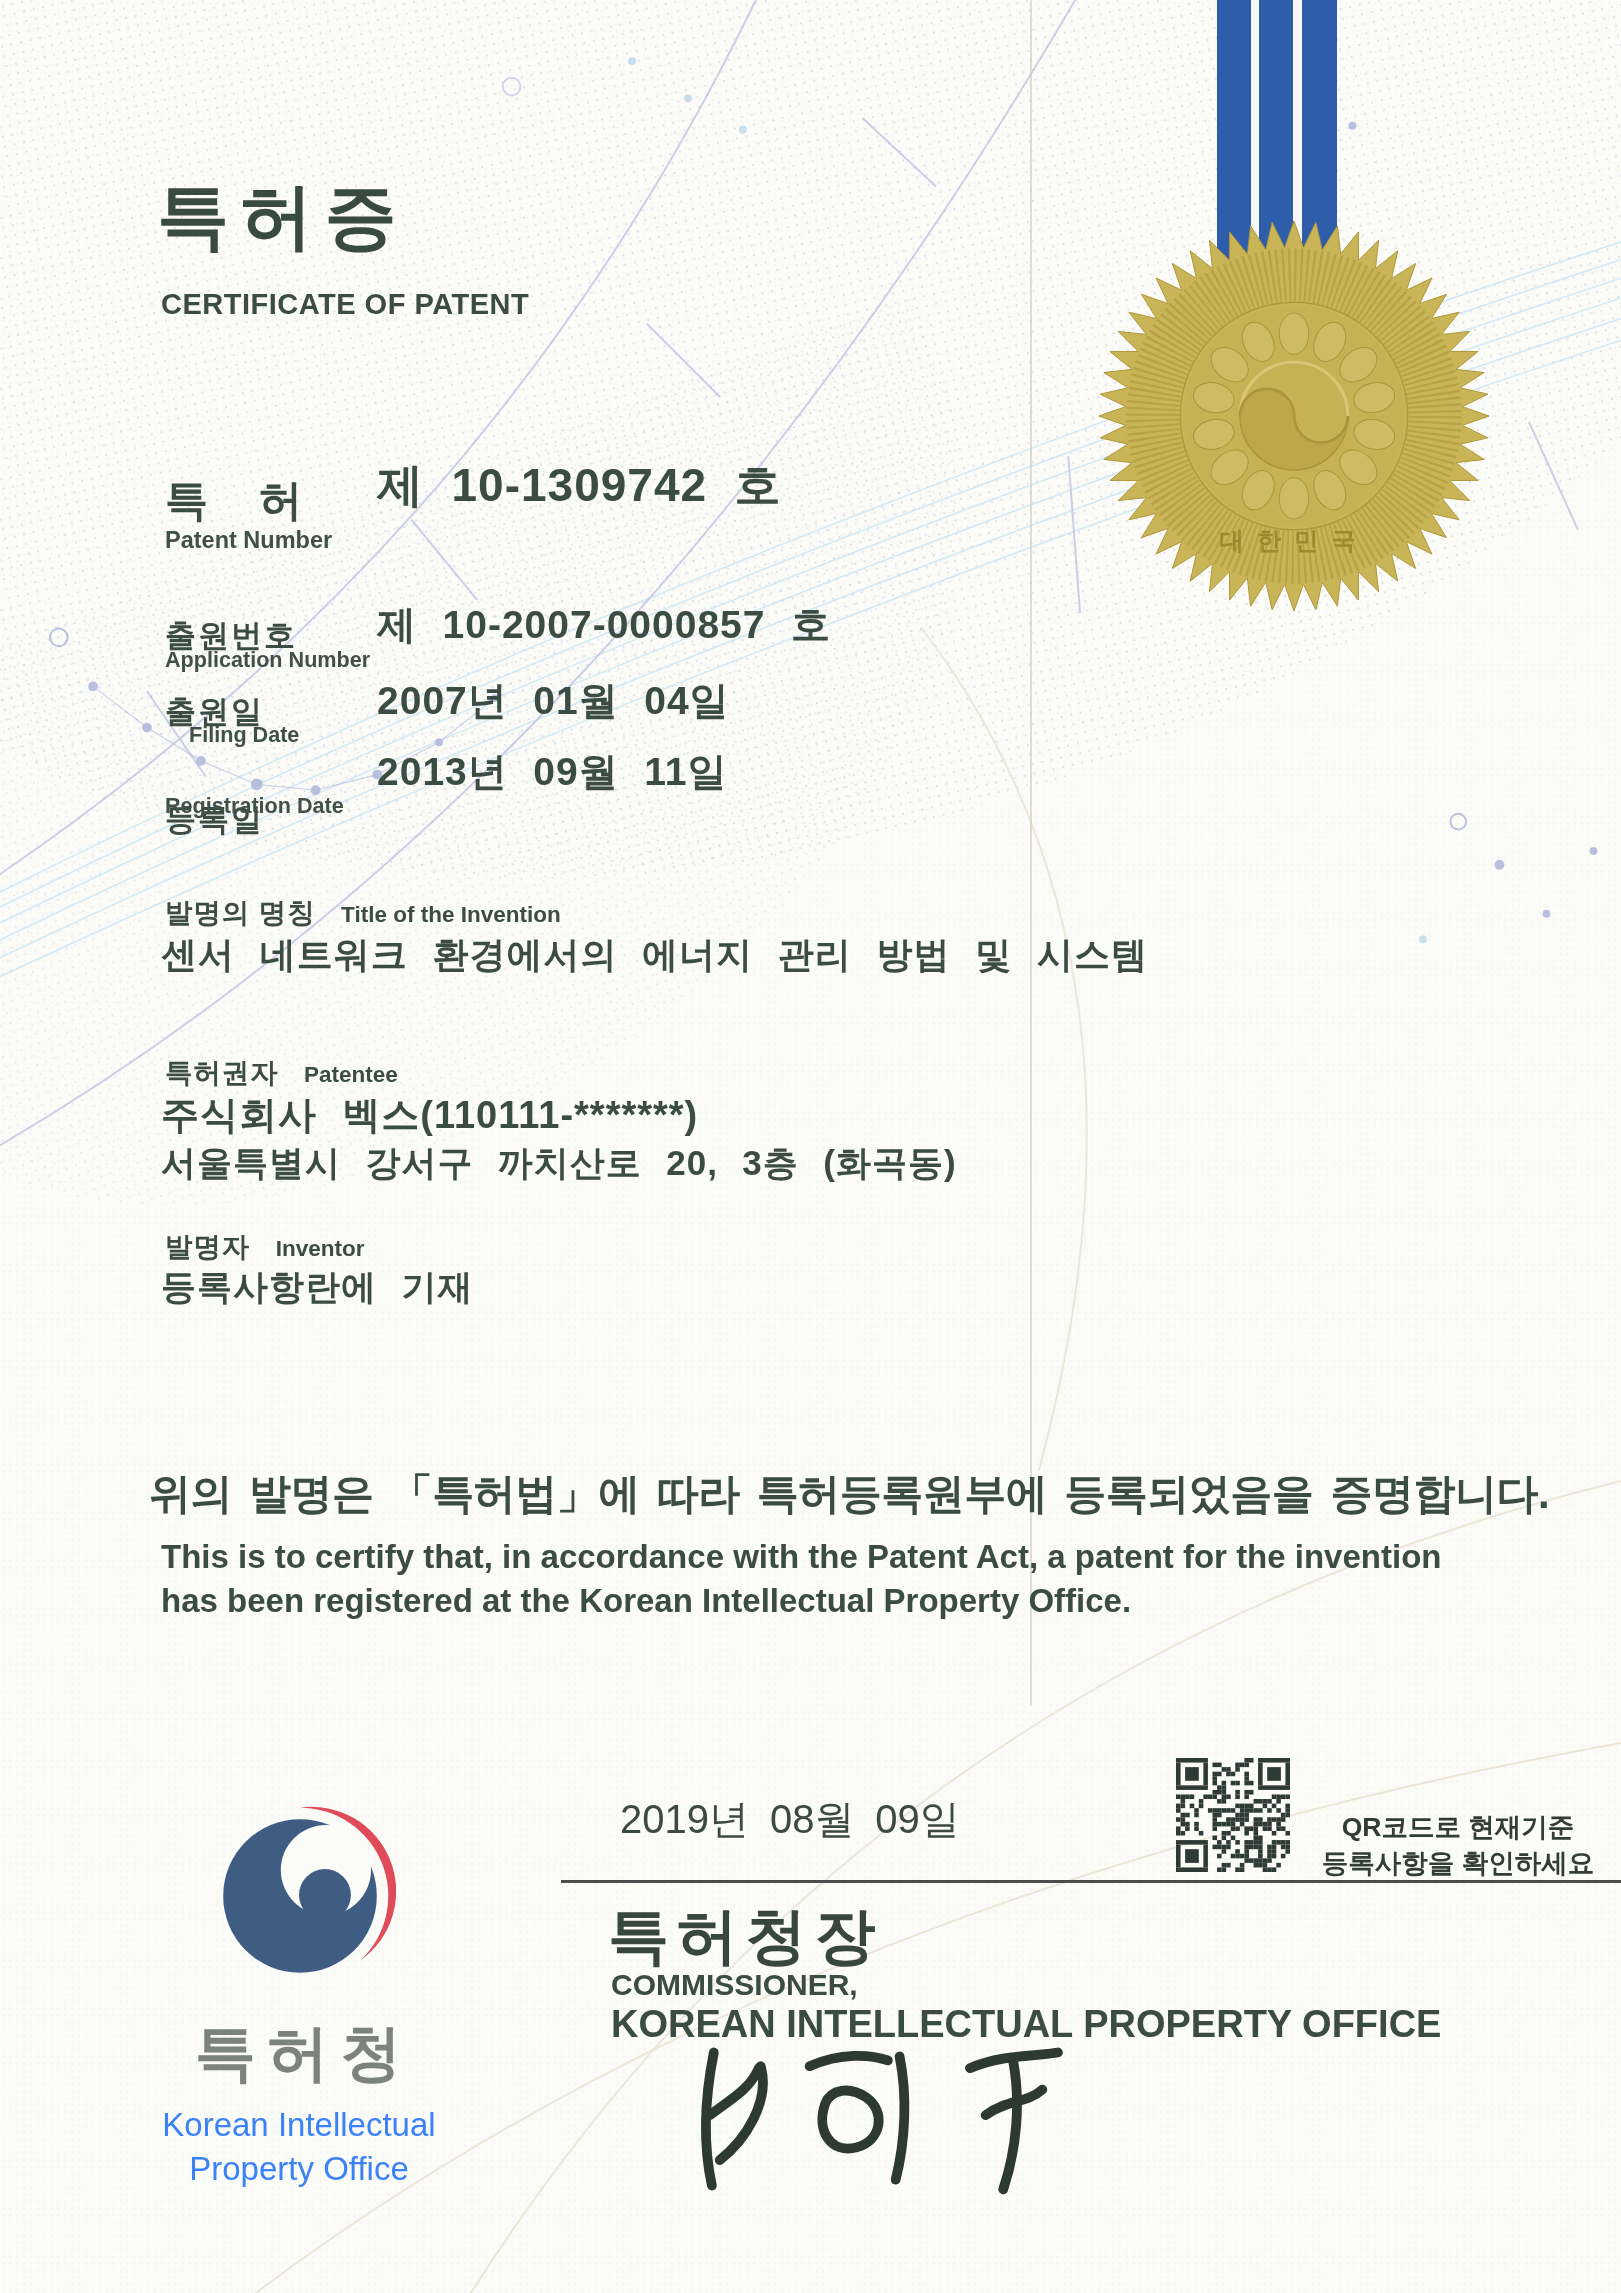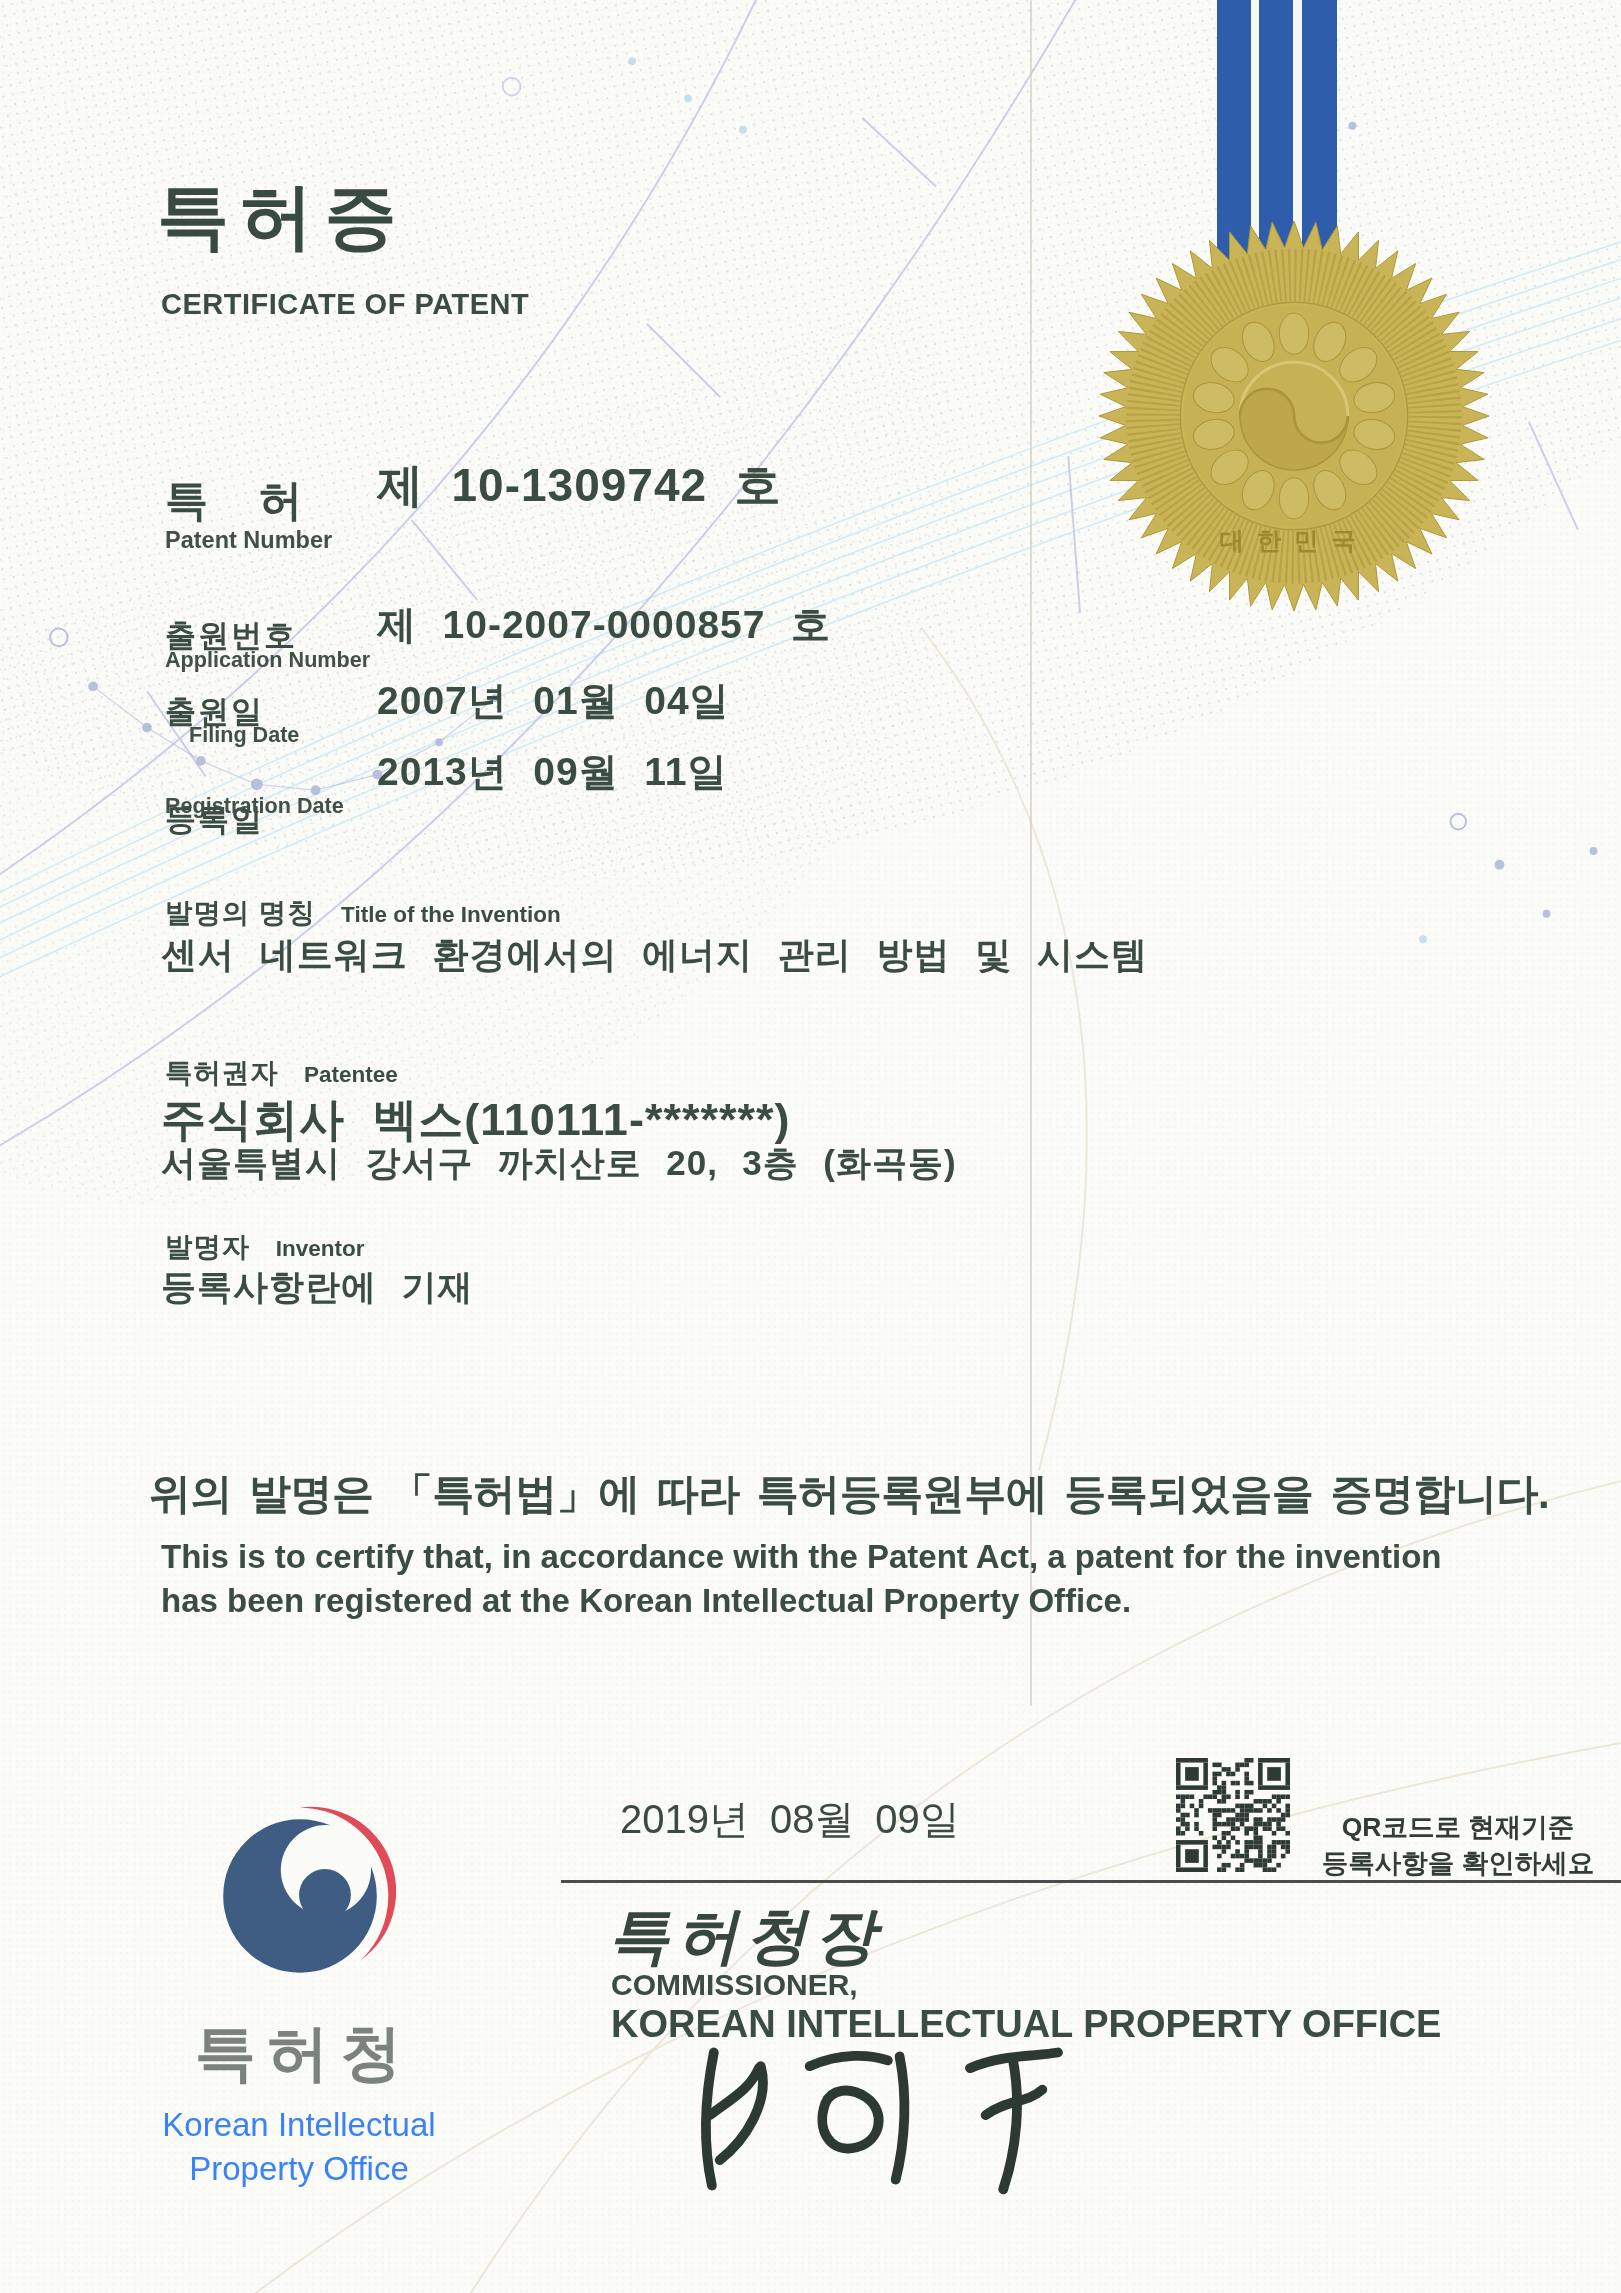--- a/index.html
+++ b/index.html
@@ -43,33 +43,33 @@
   #lbl-fil-en{left:165px;top:722px;margin-left:24px;}
   #val-fil{left:377px;top:674px;}
   #lbl-reg-ko{left:165px;top:790px;text-align:center;}
   #lbl-reg-en{left:165px;top:793px;}
   #val-reg{left:377px;top:745px;}
   .secthead{font-size:27.4px;font-weight:bold;letter-spacing:1px;}
   .secthead .en{font-size:22.5px;margin-left:25.5px;letter-spacing:0;}
   #sect-inv{left:165px;top:895px;}
   #val-inv{left:161px;top:931px;font-size:36px;}
   #sect-pat{left:165px;top:1055px;}
-  #pat-name{left:161px;top:1090px;font-size:45px;}
+  #pat-name{left:161px;top:1090px;font-size:38px;}
   #pat-addr{left:161px;top:1140px;font-size:35px;}
   #sect-invt{left:165px;top:1229px;}
   #val-invt{left:161px;top:1264px;font-size:35px;}
   #stmt-ko{left:149px;top:1466px;font-size:42px;font-weight:bold;letter-spacing:-0.5px;word-spacing:5.9px;}
   #stmt-en{left:161px;top:1535px;font-size:33px;font-weight:bold;line-height:44px;width:1402px;}
   
   #issue-date{left:620px;top:1792px;font-size:40px;word-spacing:9.8px;color:#3c4a42;}
   #qr{left:1176px;top:1754px;z-index:4;}
   #qr-caption{left:1311px;top:1809px;width:294px;text-align:center;font-size:26.5px;
               font-weight:bold;line-height:36px;color:#323d36;}
   #rule{left:561px;top:1880px;width:1061px;height:2.9px;background:#4c4c4c;}
-  #comm-ko{left:608px;top:1896px;font-size:61px;font-weight:bold;letter-spacing:7.8px;color:#37473e;font-style:italic;}
+  #comm-ko{left:608px;top:1896px;font-size:61px;font-weight:bold;letter-spacing:7.8px;color:#37473e;}
   #comm-en1{left:611px;top:1968px;font-size:30px;font-weight:bold;}
   #comm-en2{left:611px;top:2003px;font-size:38px;font-weight:bold;}
   #sig{left:676px;top:2031px;z-index:4;}
   #logo{left:204px;top:1800px;z-index:4;}
   #office-ko{left:147px;top:2013px;width:314px;text-align:center;font-size:61px;
              letter-spacing:11.8px;color:#7c837a;font-weight:600;}
   #office-en{left:103px;top:2103px;width:392px;text-align:center;font-size:33px;
              line-height:44px;color:#3b82f6;}
 </style>
 </head>

